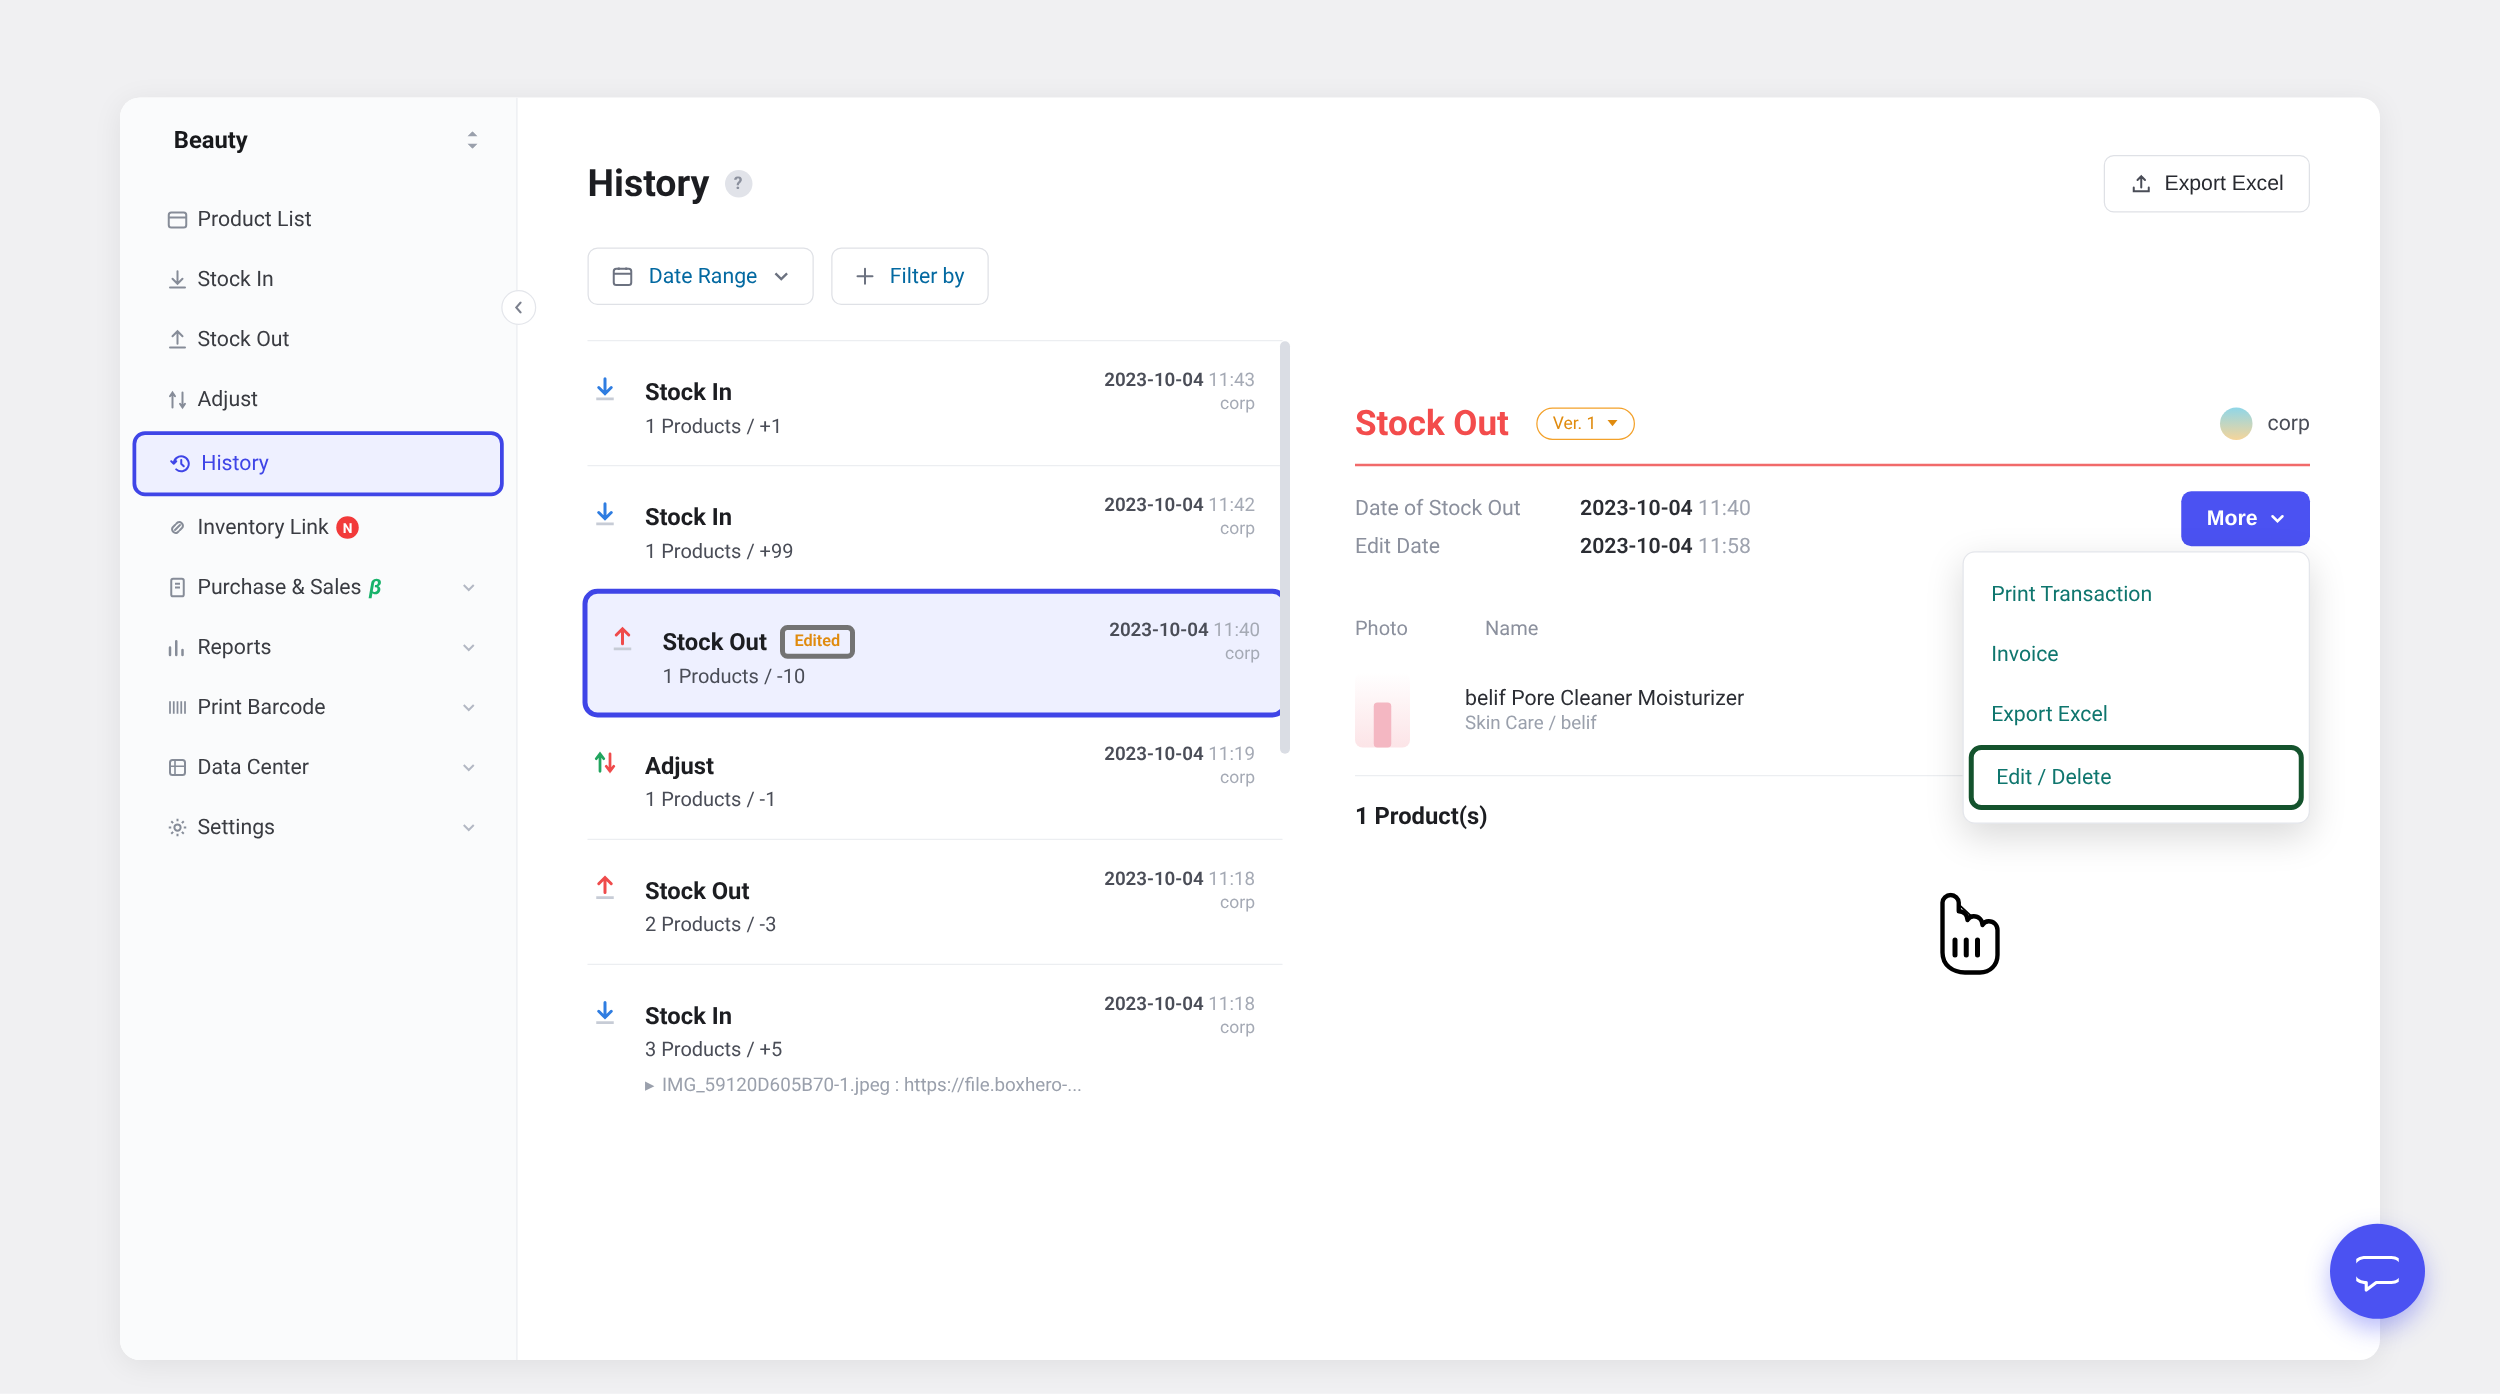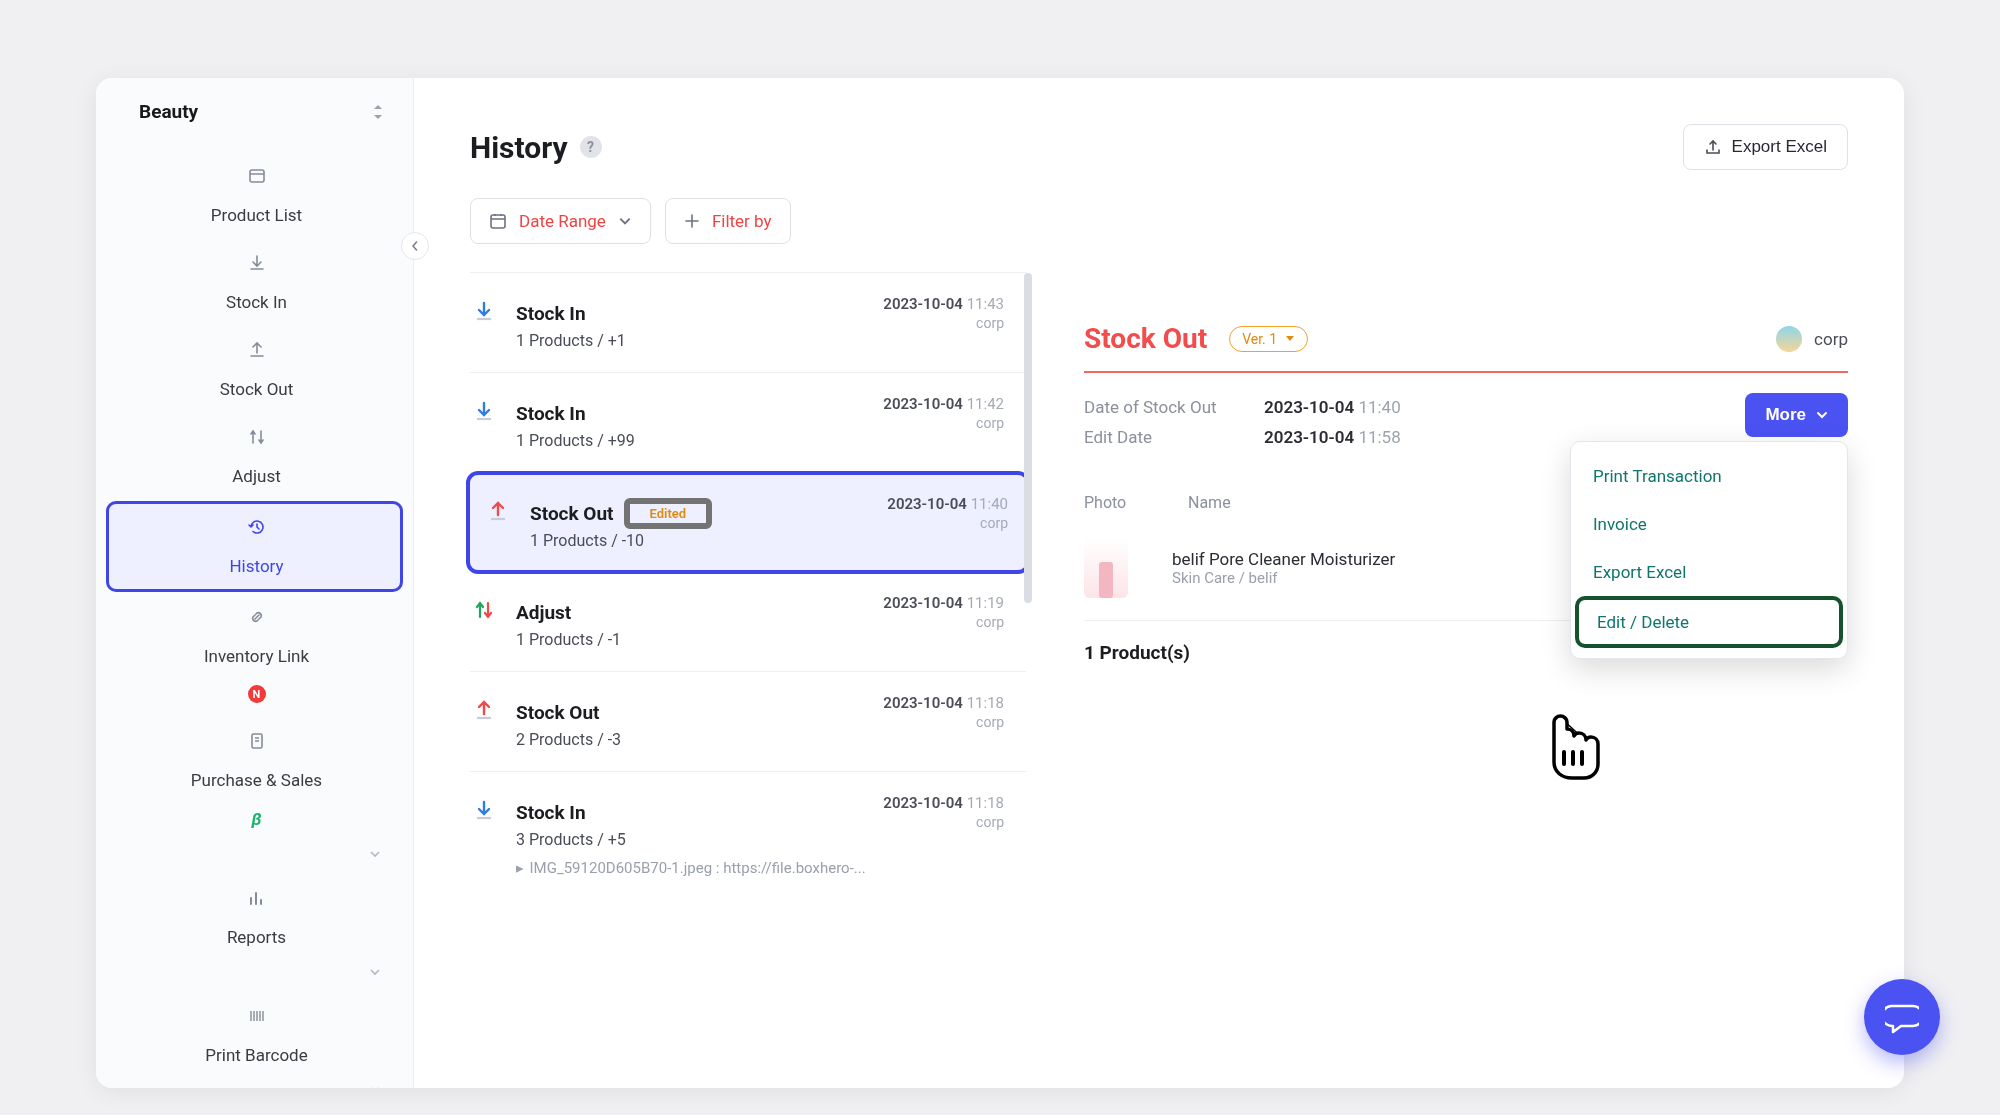--- a/index.html
+++ b/index.html
@@ -48,29 +48,28 @@
   flex-direction: column;
   justify-content: center;
   align-items: center;
   color: #9aa0ac;
   cursor: pointer;
 }
 .nav { padding-top: 12px; }
 .nav-item {
   display: flex;
   align-items: center;
-  gap: 19px;
+  gap: 6px;
   padding: 13px 22px 13px 26px;
   font-size: 17px;
   color: #3a3c42;
   cursor: pointer;
   position: relative;
   margin: 0 10px 2px 10px;
   border-radius: 10px;
-  flex-direction: column;
 }
 .nav-item .nav-icon {
   width: 20px;
   height: 20px;
   display:flex;
   align-items:center;
   justify-content:center;
   color:#868c98;
 }
 .nav-item.active {
@@ -137,21 +136,21 @@
   cursor:pointer;
 }
 .filters-row { display:flex; gap:14px; margin-bottom: 28px; }
 .filter-pill {
   display:flex;align-items:center;gap:12px;
   padding: 12px 18px;
   border:1px solid #dfe1e6;
   border-radius:8px;
   background:#fff;
   font-size:17px;
-  color:#ef4444;
+  color:#0369a1;
   cursor:pointer;
 }
 .content-split { display:flex; gap:0; }
 .history-list {
   width: 556px;
   border-top:1px solid #eceef1;
   position:relative;
 }
 .list-scrollbar {
   position:absolute; right:-6px; top:0; width:8px; height:330px;
@@ -167,24 +166,24 @@
 .history-item .item-icon {
   width:28px;height:28px;
   display:flex;align-items:center;justify-content:center;
   flex-shrink:0;
   margin-top:2px;
 }
 .history-item .item-body { flex:1; }
 .item-top { display:flex; justify-content:space-between; align-items:center; gap:10px;}
 .item-type { font-size:19px; font-weight:700; color:#1c1d21; display:flex;align-items:center;gap:10px;}
 .edited-pill {
-  border:6px solid #737373;
+  border:4px solid #737373;
   color:#e08b0e;
   font-size:13px;
-  padding:2px 20px;
+  padding:2px 8px;
   border-radius:6px;
   font-weight:600;
 }
 .item-meta { text-align:right; font-size:15px; }
 .item-date { color:#4a4d57; font-weight:600; }
 .item-time { color:#a5aab5; }
 .item-user { color:#a5aab5; font-size:14px; margin-top:2px;}
 .item-sub { font-size:16px; color:#4a4d57; margin-top:0; }
 .item-extra { font-size:15px; color:#9aa0ac; margin-top:10px; display:flex;align-items:center;gap:6px;}
 .history-item.selected {

